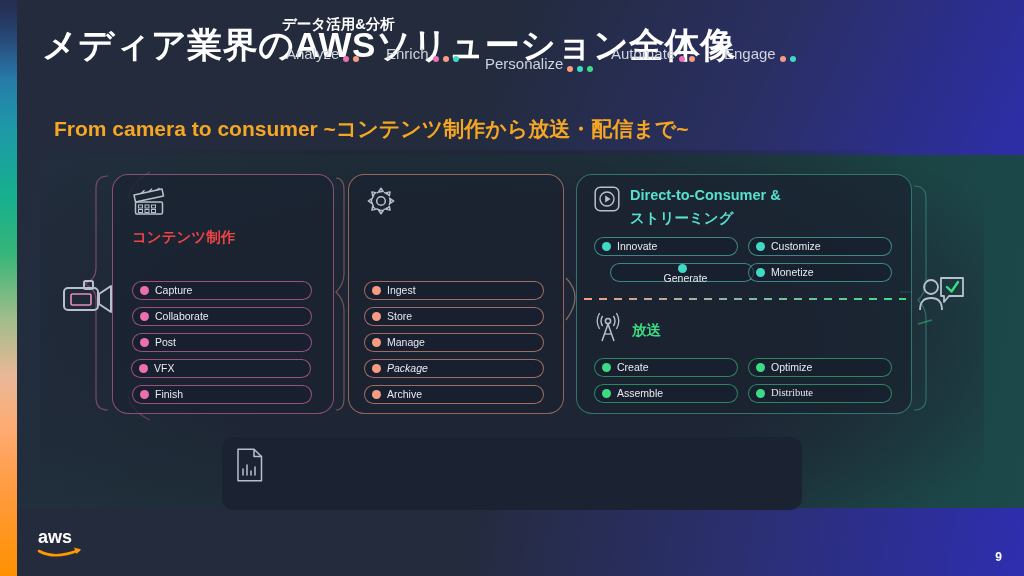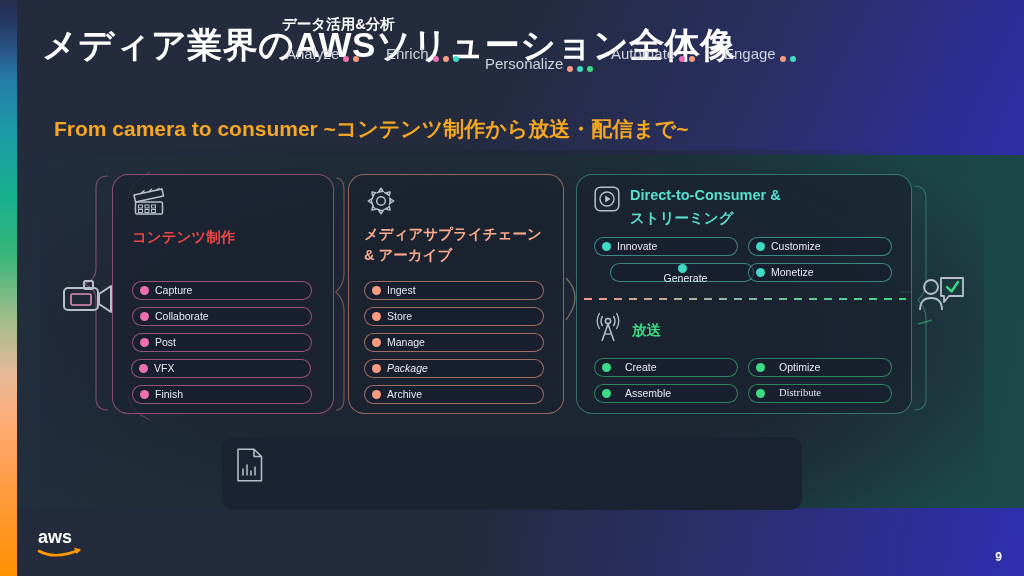--- a/index.html
+++ b/index.html
@@ -166,21 +166,21 @@
     color: #e8eaf0;
     white-space: nowrap;
     line-height: 1;
   }
   .pill-pink  { border: 1px solid rgba(236,111,178,0.62); }
   .pill-pink  .dot { background: #ec6fb2; }
   .pill-peach { border: 1px solid rgba(247,156,130,0.62); }
   .pill-peach .dot { background: #f79c82; }
   .pill-cyan  { border: 1px solid rgba(88,224,207,0.55); }
   .pill-cyan  .dot { background: #3fd9c4; }
-  .pill-green { border: 1px solid rgba(61,220,132,0.55); gap: 8px; }
+  .pill-green { border: 1px solid rgba(61,220,132,0.55); }
   .pill-green .dot { background: #3ddc84; }
   .dash-sep-grad {
     position: absolute;
     left: 584px; top: 298px;
     width: 322px; height: 2px;
     background-image: linear-gradient(to right, #f79c82 0%, #8fb6a8 45%, #3ddc84 100%);
     -webkit-mask-image: repeating-linear-gradient(to right, #000 0 8px, transparent 8px 15px);
             mask-image: repeating-linear-gradient(to right, #000 0 8px, transparent 8px 15px);
   }
 
@@ -324,24 +324,20 @@
   <div style="position:absolute;left:366px;top:186px;">
     <svg width="30" height="30" viewBox="0 0 30 30">
       <circle cx="15" cy="15" r="4.3" fill="none" stroke="#b9c0cd" stroke-width="1.5"></circle>
       <path d="M15 2.2 L17.2 5.5 L12.8 5.5 Z M15 27.8 L12.8 24.5 L17.2 24.5 Z
                M2.2 15 L5.5 12.8 L5.5 17.2 Z M27.8 15 L24.5 17.2 L24.5 12.8 Z
                M5.9 5.9 L9.7 6.6 L6.6 9.7 Z M24.1 24.1 L20.3 23.4 L23.4 20.3 Z
                M24.1 5.9 L23.4 9.7 L20.3 6.6 Z M5.9 24.1 L6.6 20.3 L9.7 23.4 Z" fill="none" stroke="#b9c0cd" stroke-width="1.4" stroke-linejoin="round"></path>
       <circle cx="15" cy="15" r="9.1" fill="none" stroke="#b9c0cd" stroke-width="1.4" stroke-dasharray="4.2 3.4"></circle>
     </svg>
   </div>
-  <div class="panel-title t-peach" style="position:absolute;left:364px;top:224px;width:196px;">
-    <div>メディアサプライチェーン</div>
-    <div>&amp; アーカイブ</div>
-  </div>
 
   <div class="pill pill-peach" style="left:364px;top:281px;width:180px;">
     <span class="dot"></span>
     <span class="lbl">Ingest</span>
   </div>
   <div class="pill pill-peach" style="left:364px;top:307px;width:180px;">
     <span class="dot"></span>
     <span class="lbl">Store</span>
   </div>
   <div class="pill pill-peach" style="left:364px;top:333px;width:180px;">

